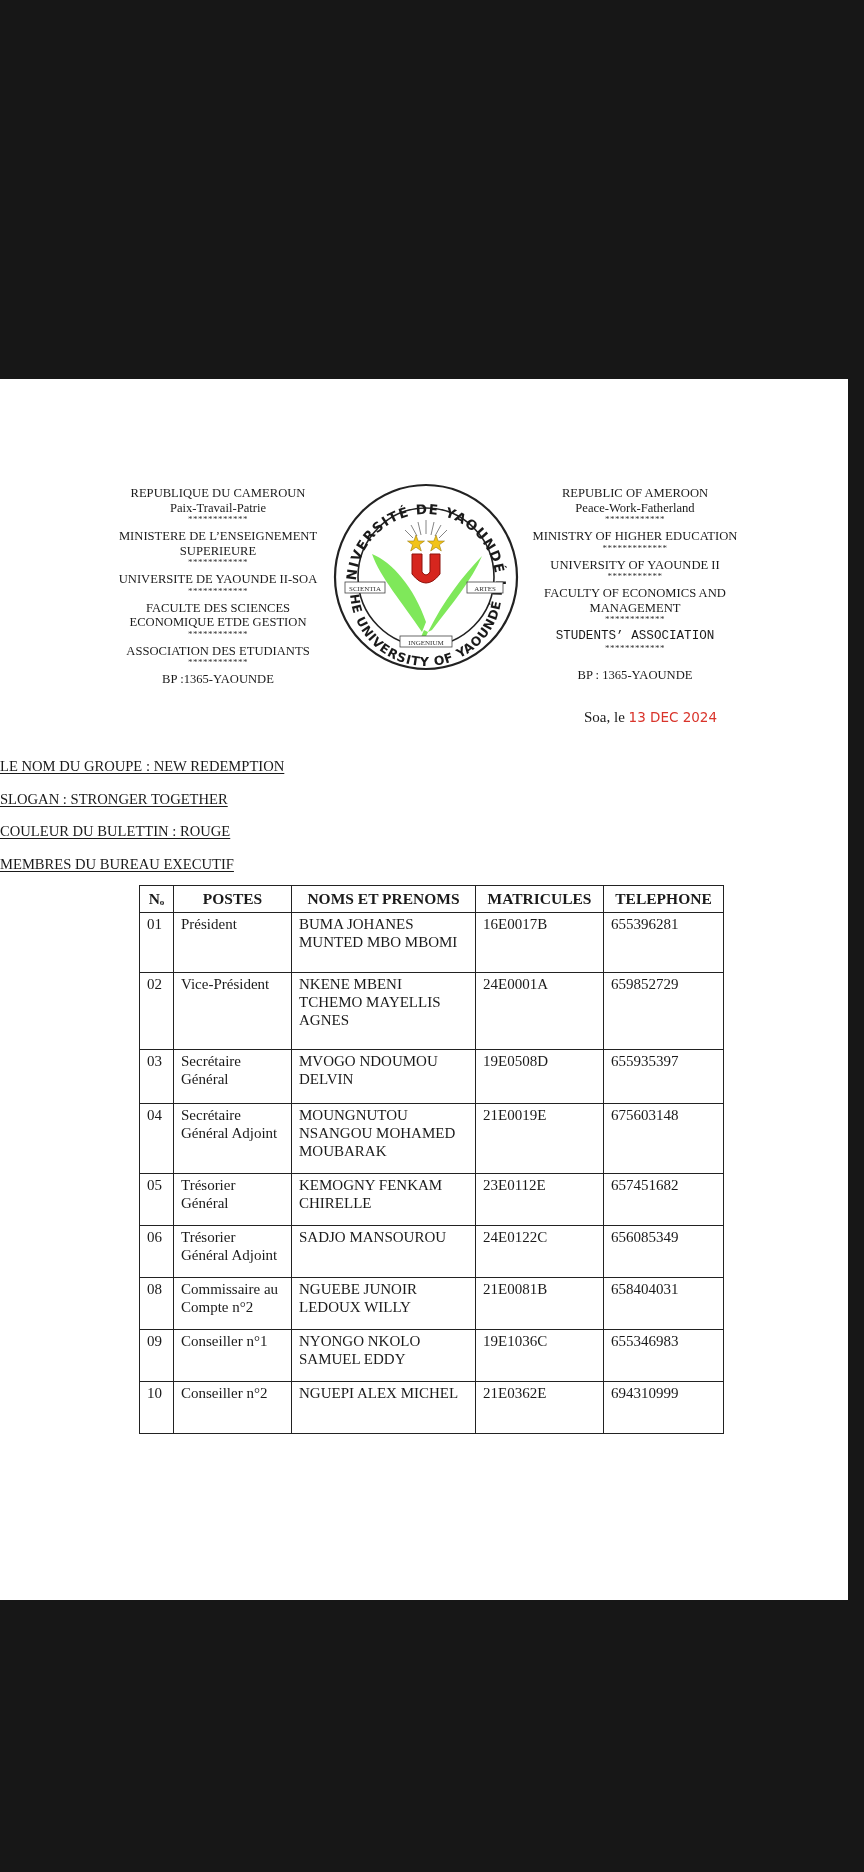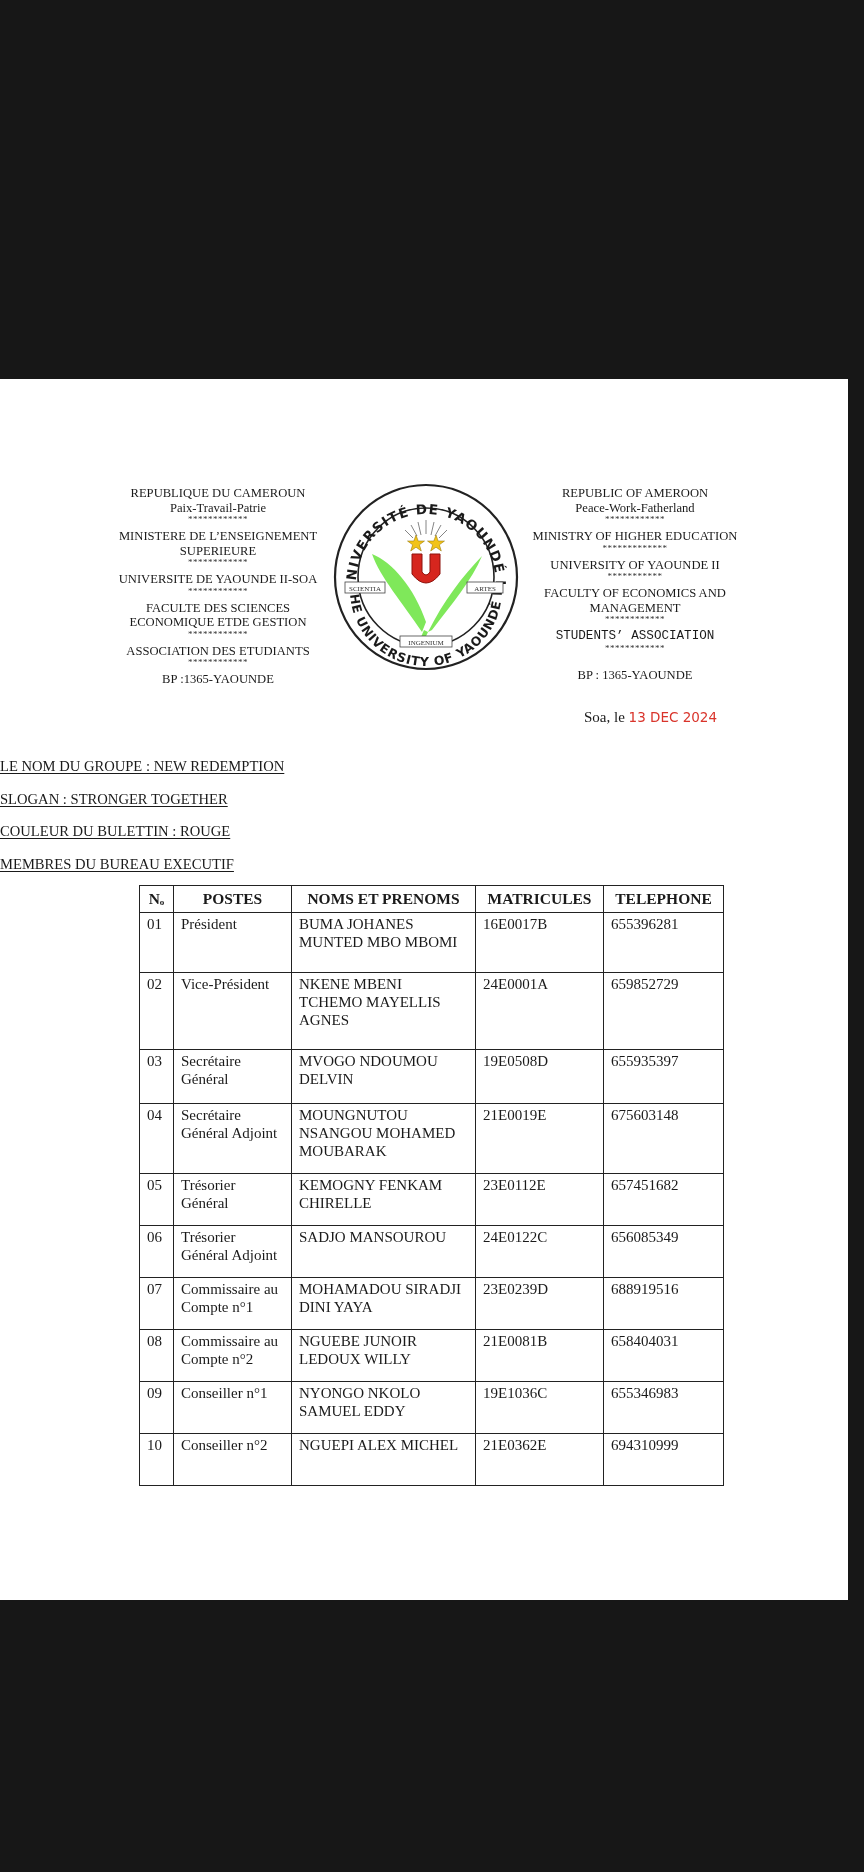--- a/index.html
+++ b/index.html
@@ -176,27 +176,20 @@
           <td>657451682</td>
         </tr>
         <tr style="height: 52px;">
           <td>06</td>
           <td class="just">Trésorier Général Adjoint</td>
           <td>SADJO MANSOUROU</td>
           <td>24E0122C</td>
           <td>656085349</td>
         </tr>
         <tr style="height: 52px;">
-          <td>07</td>
-          <td class="just">Commissaire au Compte n°1</td>
-          <td>MOHAMADOU SIRADJI DINI YAYA</td>
-          <td>23E0239D</td>
-          <td>688919516</td>
-        </tr>
-        <tr style="height: 52px;">
           <td>08</td>
           <td class="just">Commissaire au Compte n°2</td>
           <td>NGUEBE JUNOIR LEDOUX WILLY</td>
           <td>21E0081B</td>
           <td>658404031</td>
         </tr>
         <tr style="height: 52px;">
           <td>09</td>
           <td class="just">Conseiller n°1</td>
           <td>NYONGO NKOLO SAMUEL EDDY</td>

